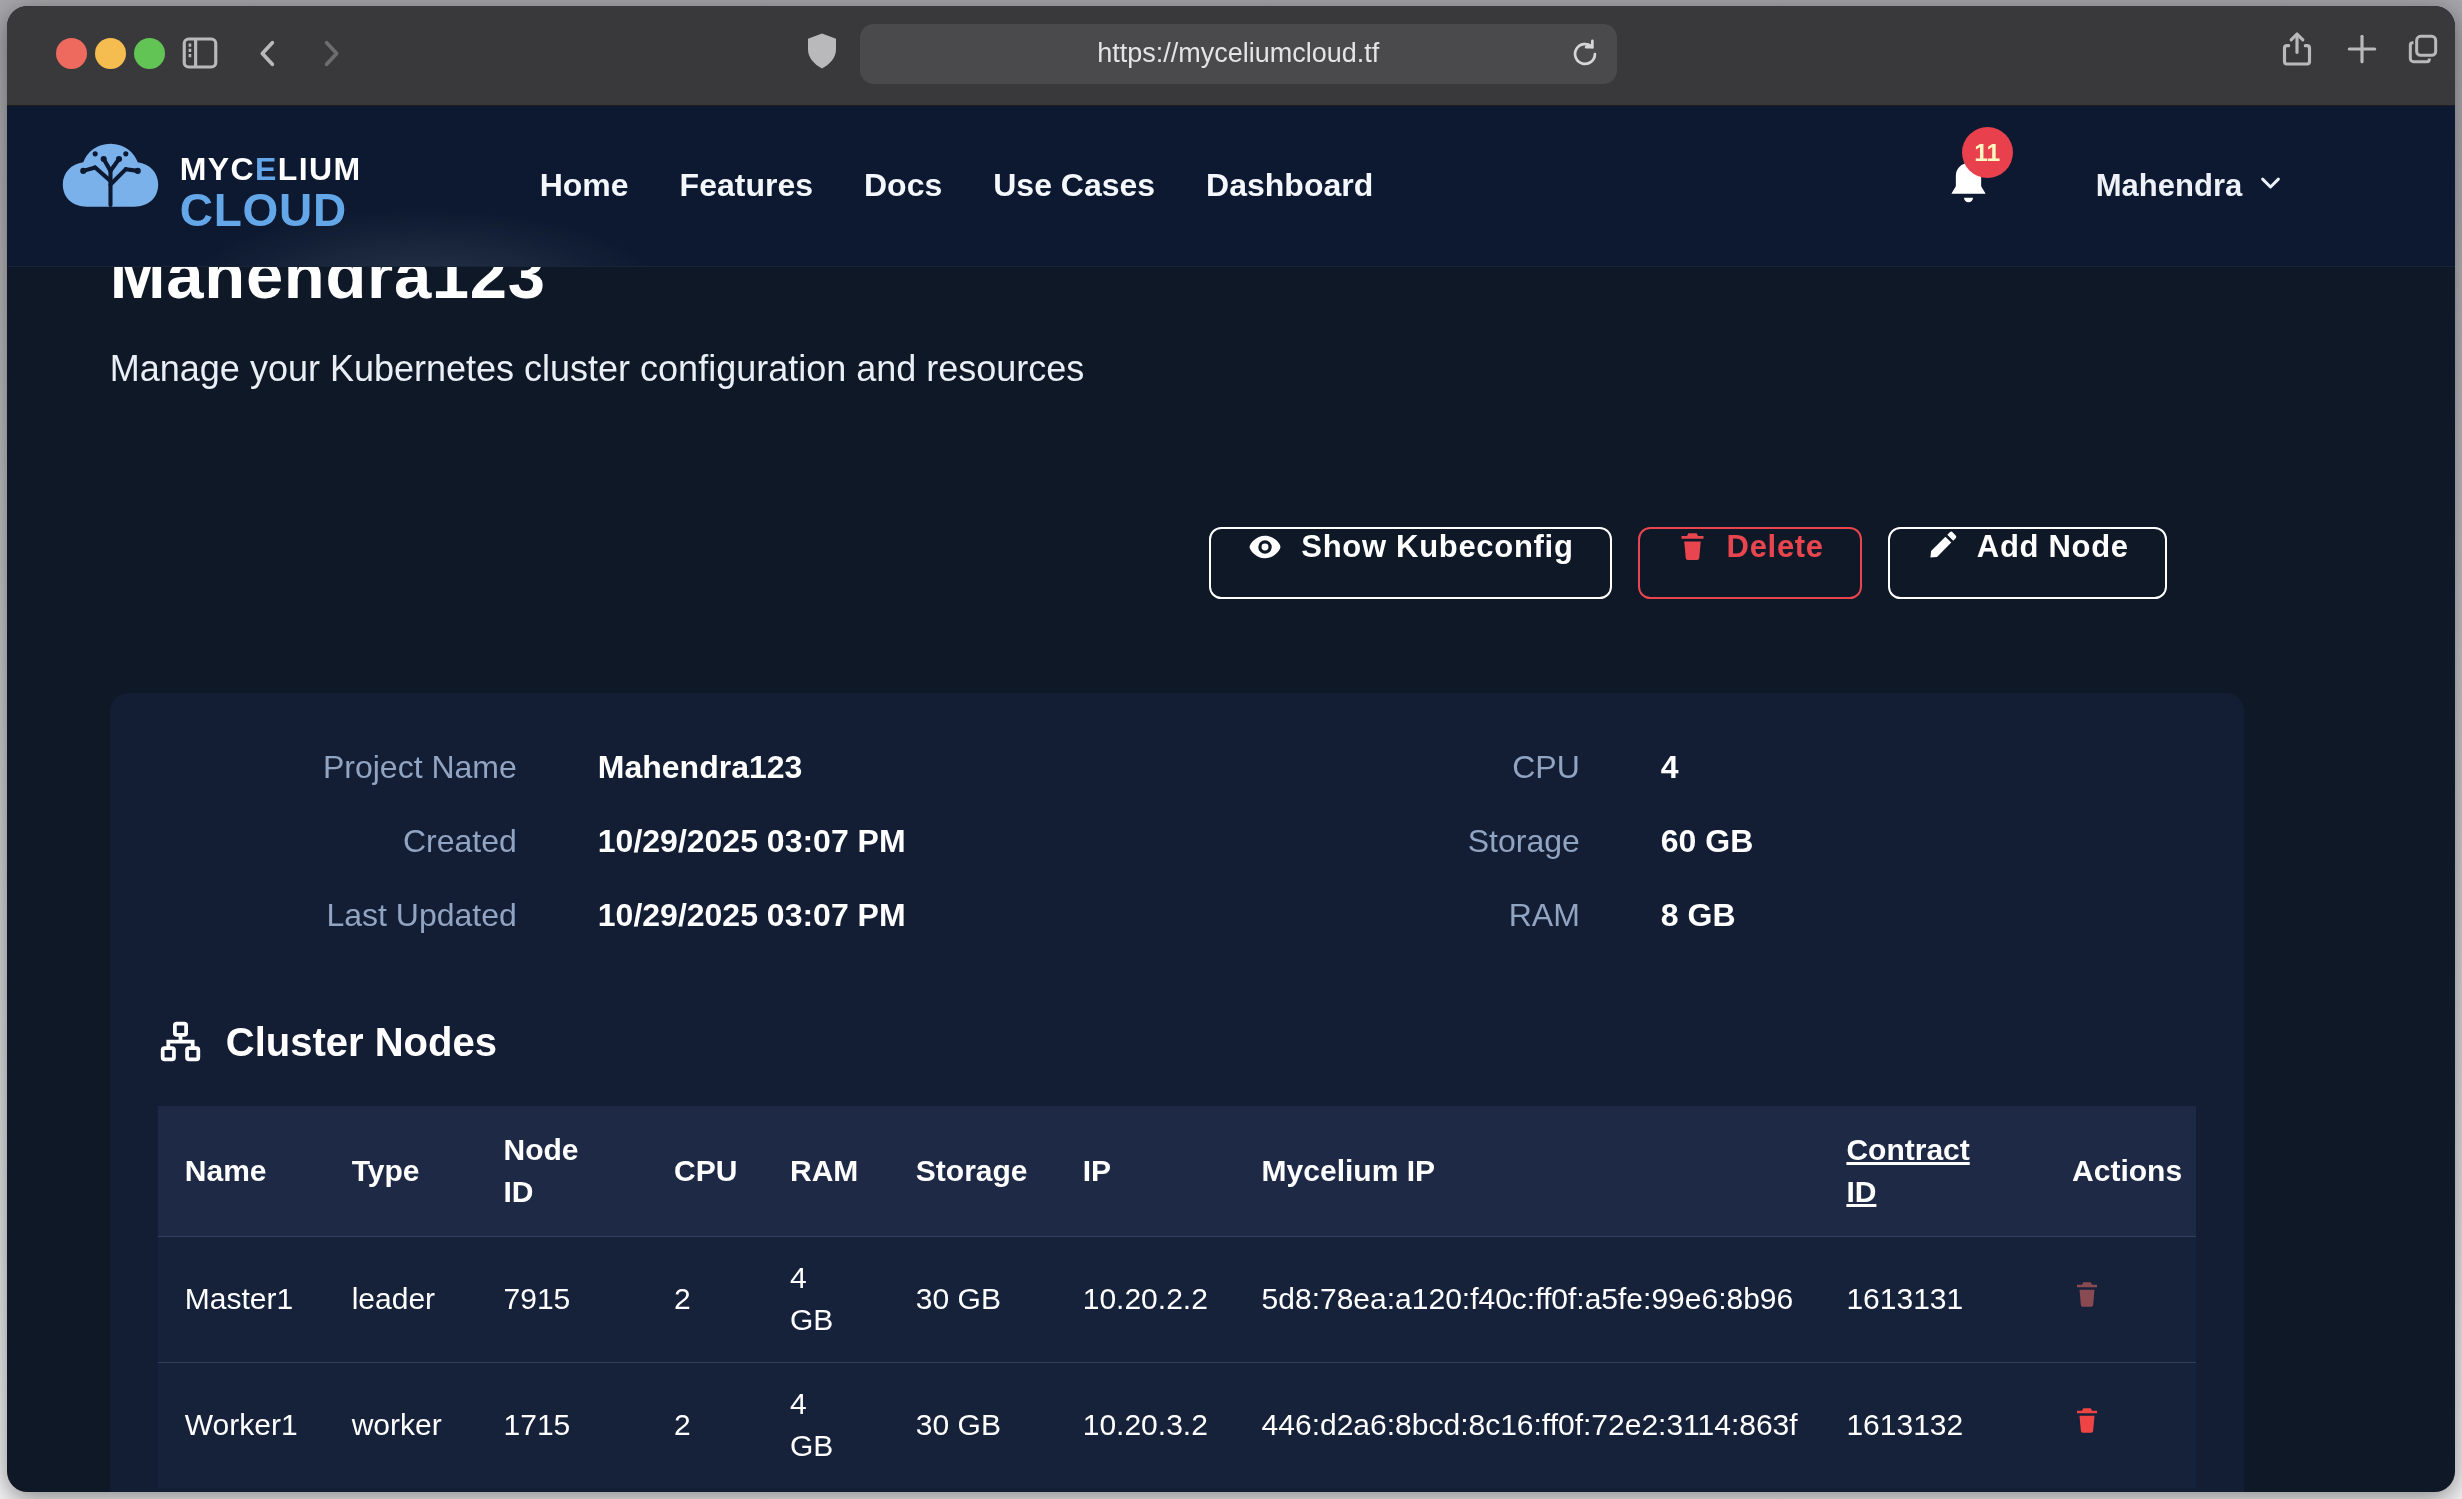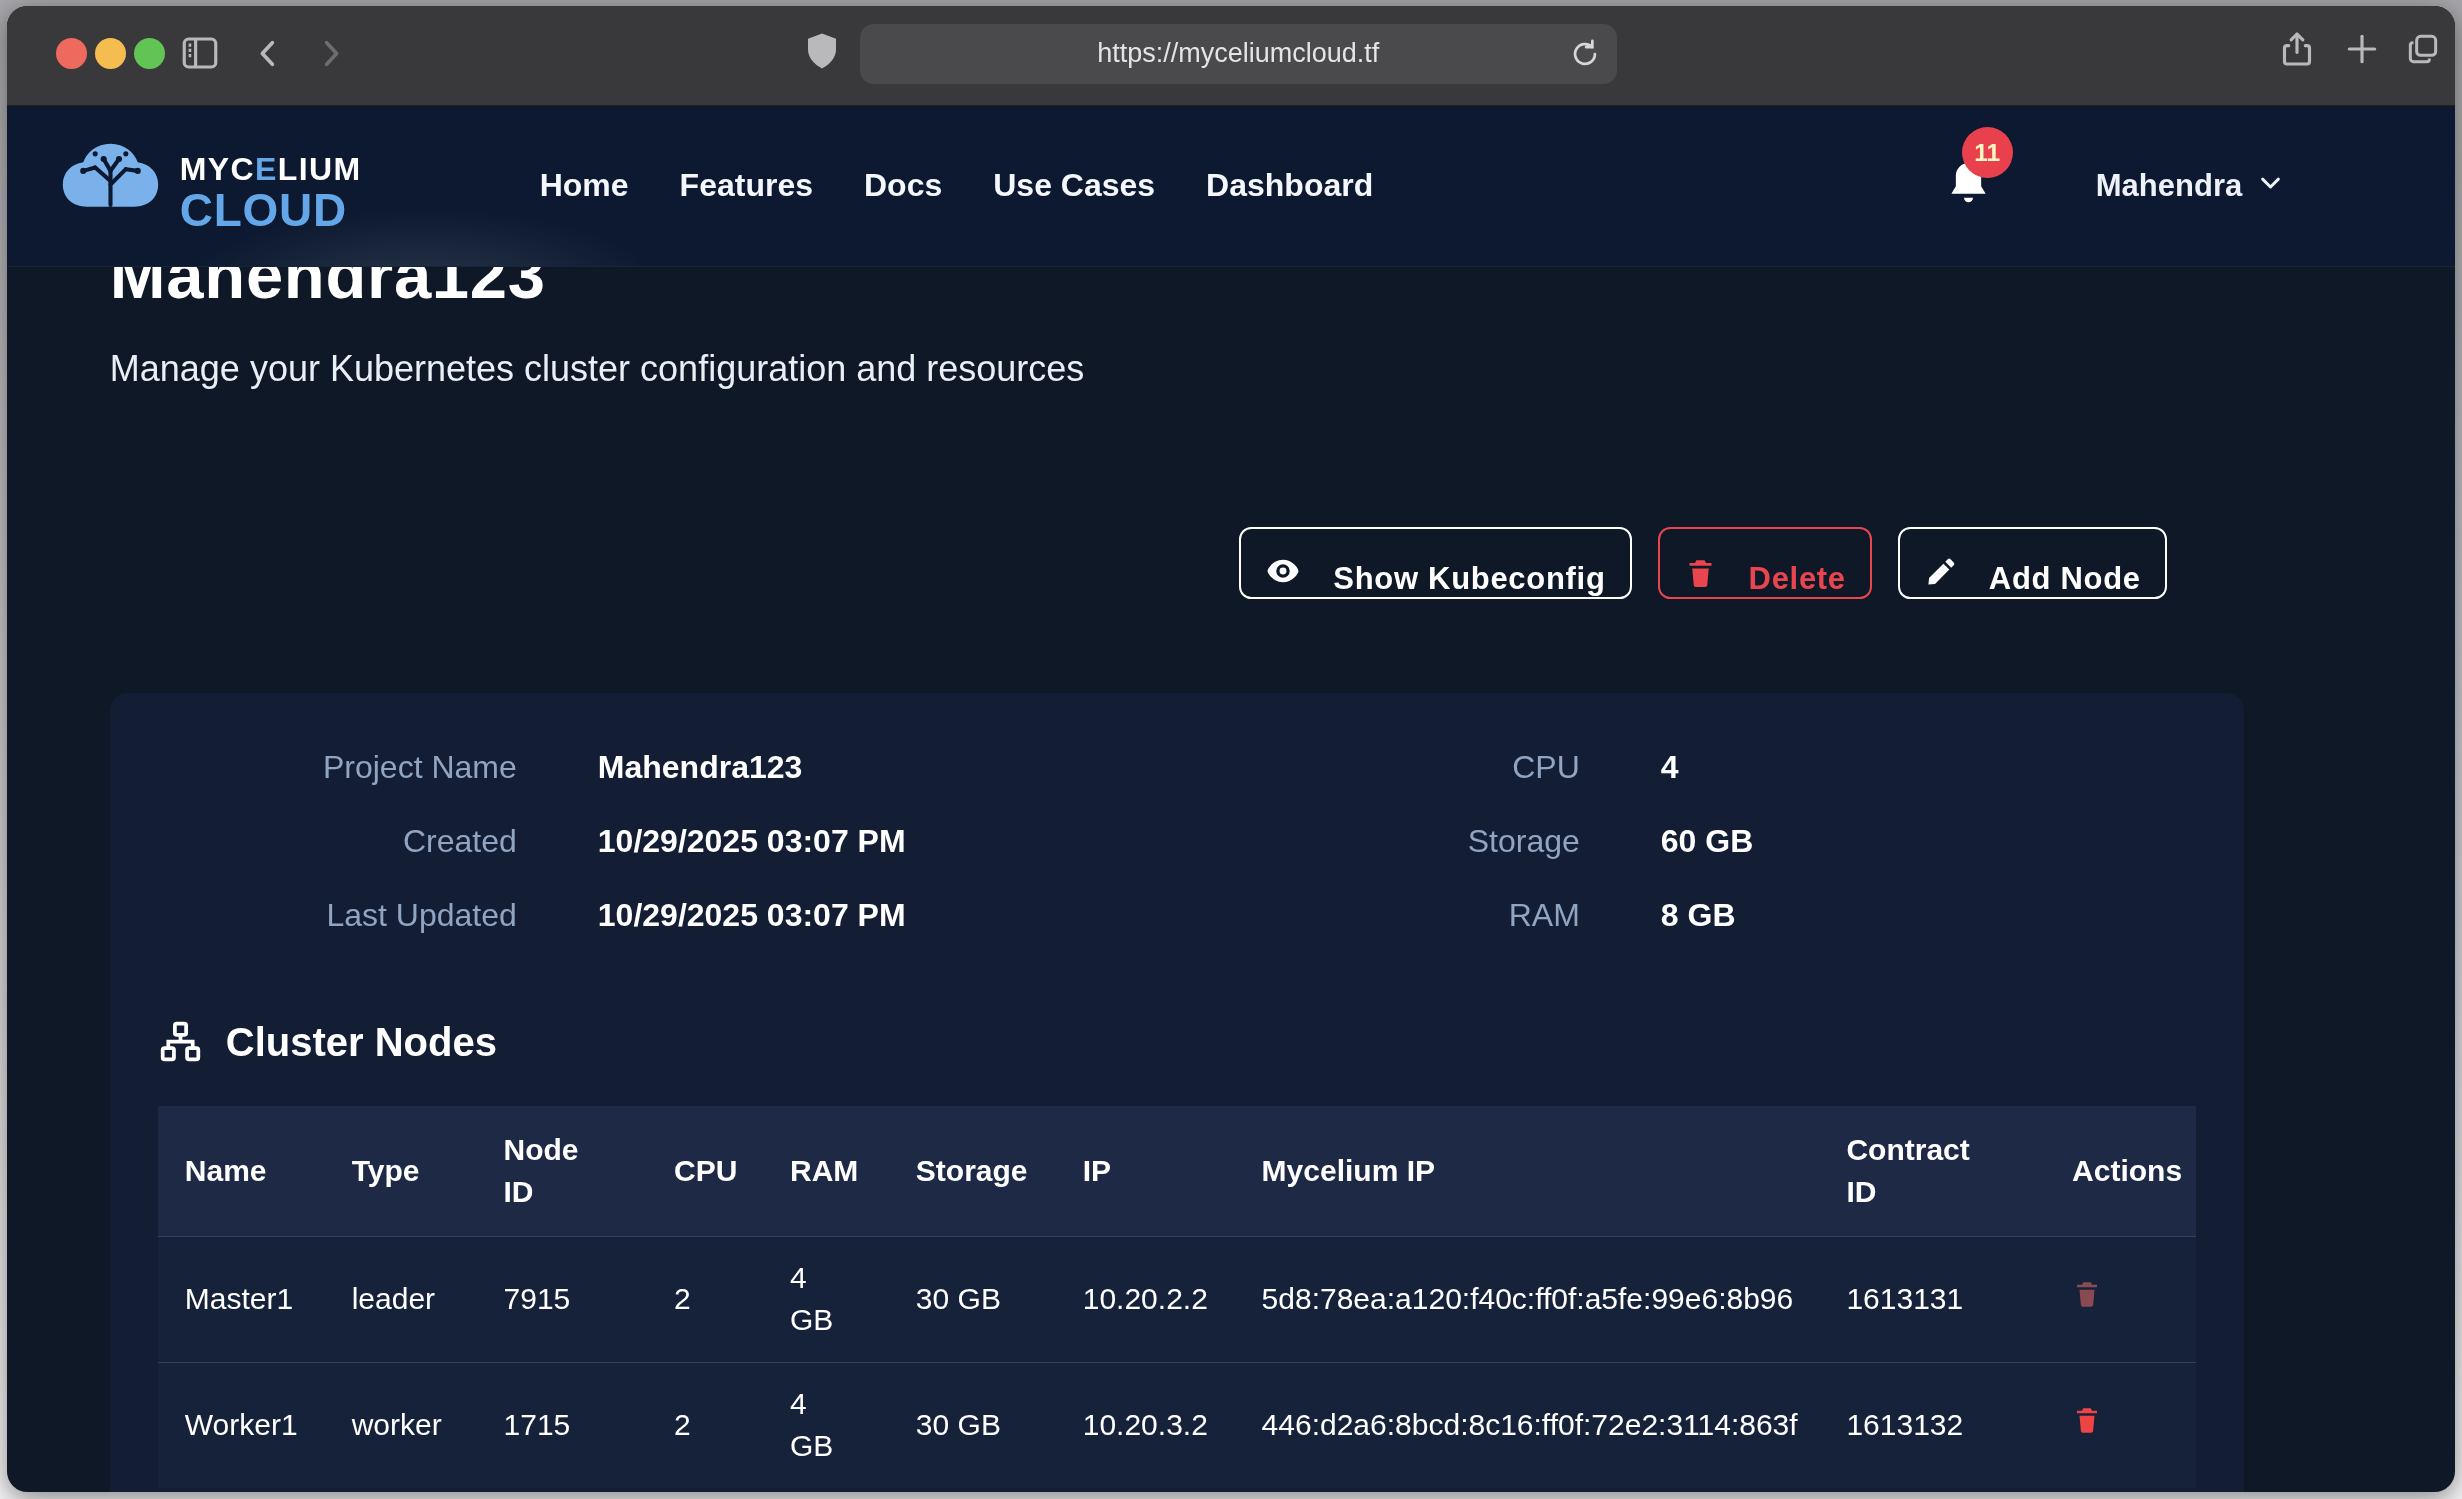--- a/index.html
+++ b/index.html
@@ -52,21 +52,21 @@
   .user-menu { display:flex; align-items:center; gap:15px; color:#eef2f8; font-size:31px; font-weight:600; cursor:pointer; }
   
   .main { margin-left:103px; width:2134px; }
   .title-clip { height:51px; overflow:hidden; }
   .page-title { margin:-31px 0 0 0; color:#ffffff; font-size:67px; font-weight:bold; letter-spacing:0.7px; }
   .subtitle { margin-top:30px; color:#eaeff6; font-size:36px; }
   .actions-row { margin-top:137px; display:flex; justify-content:flex-end; gap:26px; padding-right:77px; }
   .btn {
     height:72px; border:2.1px solid #ffffff; border-radius:12.3px; background:transparent;
     color:#ffffff; font-family:"Liberation Sans", sans-serif; font-size:31px; font-weight:bold;
-    letter-spacing:0.7px; display:flex; align-items:flex-end; gap:32px; padding:0 24px; cursor:pointer;
+    letter-spacing:0.7px; display:flex; align-items:flex-start; gap:18px; padding:0 36px; cursor:pointer;
   }
   .btn-danger { border-color:#e8454f; color:#e8454f; }
   
   .panel { margin-top:94px; background:#131e34; border-radius:18px; padding:56px 48px 63px 48px; }
   .info-grid { display:flex; }
   .info-col { width:50%; display:flex; flex-direction:column; gap:37px; }
   .info-row { display:flex; align-items:baseline; }
   .info-label { color:#91a4c2; font-size:32px; text-align:right; flex:0 0 359px; }
   .info-col-right .info-label { flex:0 0 403px; }
   .info-value { color:#ffffff; font-size:32px; font-weight:bold; margin-left:81px; }
@@ -78,21 +78,21 @@
     background:#1d2945; color:#ffffff; font-size:30px; font-weight:bold; text-align:left;
     padding:23px 13.7px 23px 27px; vertical-align:middle; line-height:1.4;
   }
   table.nodes td {
     background:#16213a; color:#ffffff; font-size:30px; text-align:left;
     padding:20.5px 13.7px 20.5px 27px; vertical-align:middle; line-height:1.4;
     border-top:1.4px solid #323f5e;
   }
   table.nodes tr td:last-child, table.nodes tr th:last-child { padding-left:41px; }
   .wrap-node-id { display:inline-block; max-width:92px; }
-  .wrap-contract { display:inline-block; max-width:130px; }
+  .wrap-contract { display:inline-block; max-width:130px;text-decoration:underline; }
   .wrap-ram { display:inline-block; max-width:42px; }
   .cell-mycelium { word-break:break-all; max-width:547px; }
   .trash-btn { background:none; border:none; cursor:pointer; padding:0; }
   .trash-muted { color:#8a4a52; }
   .trash-bright { color:#ef4444; }
   .icon { display:inline-block; }
 </style>
 </head>
 <body>
 

